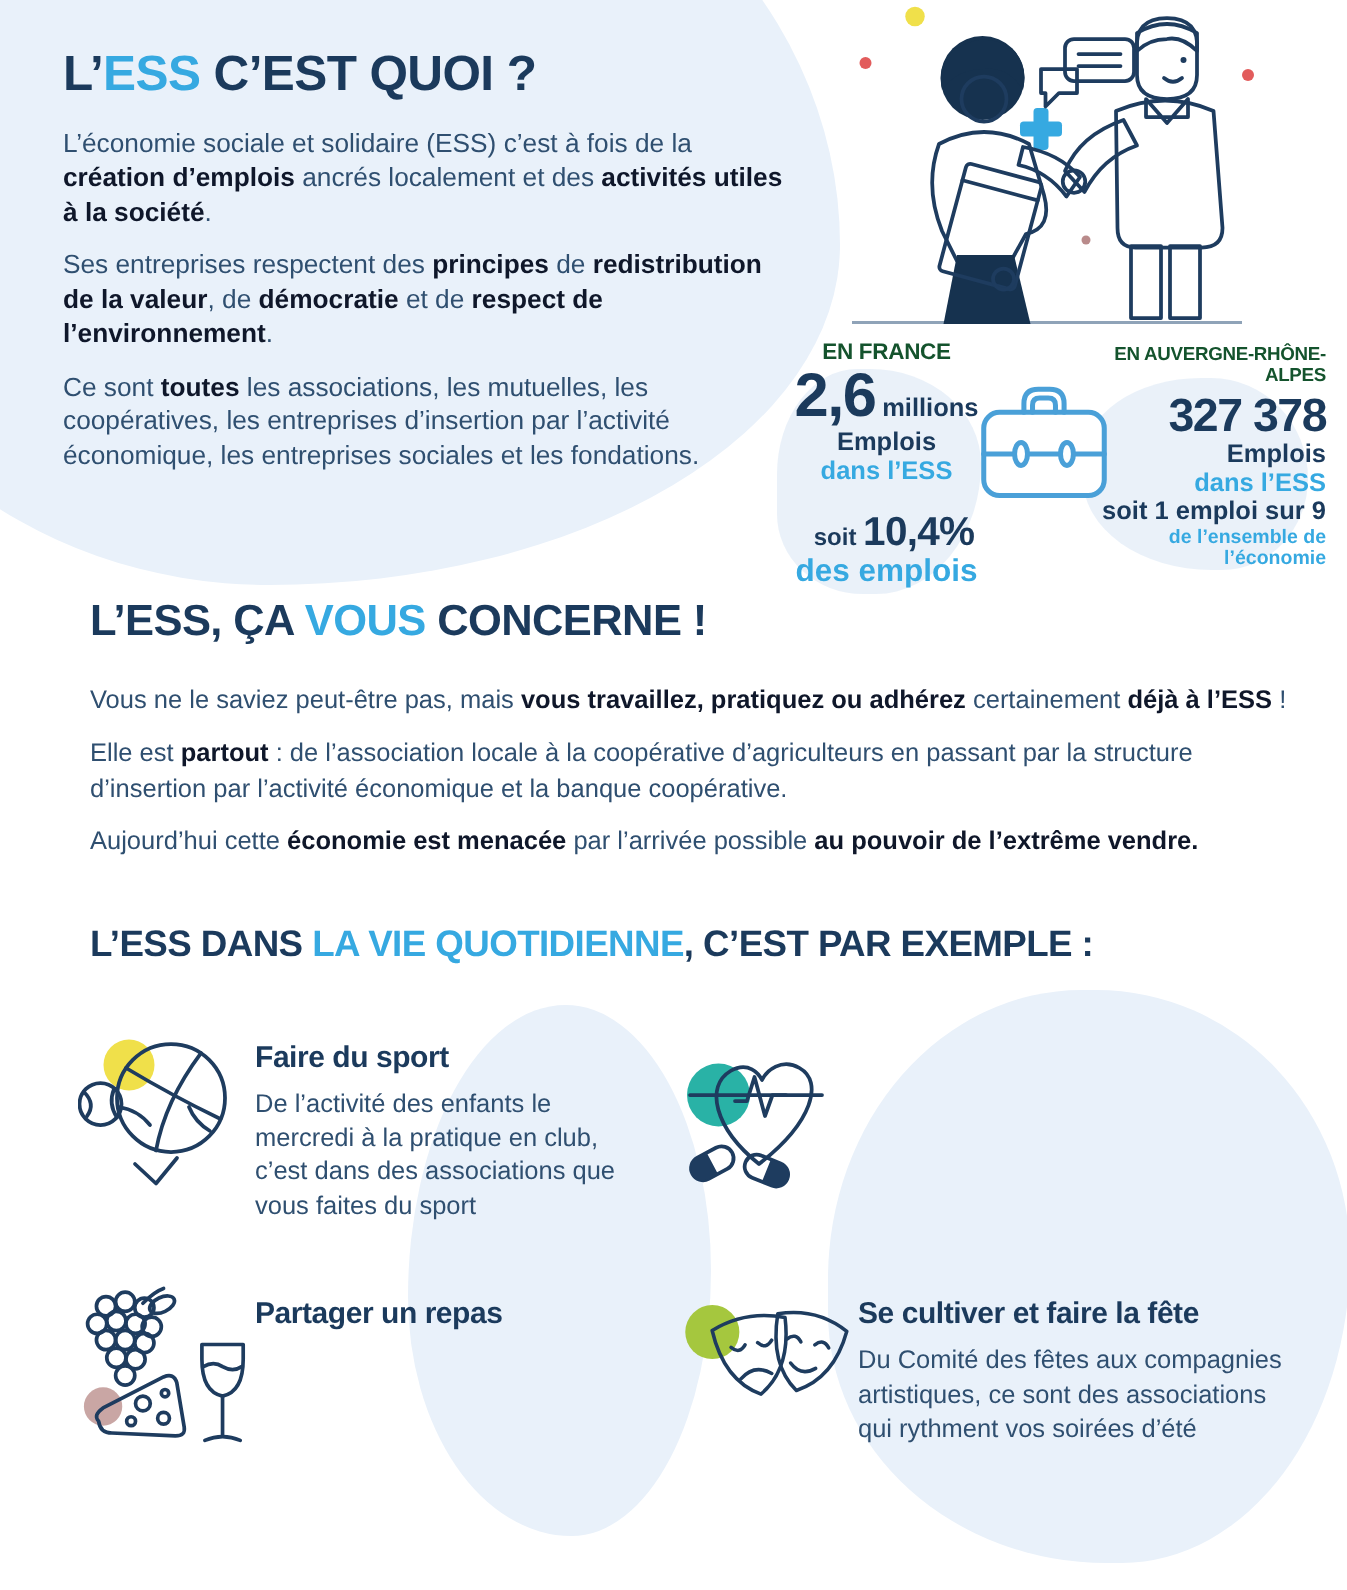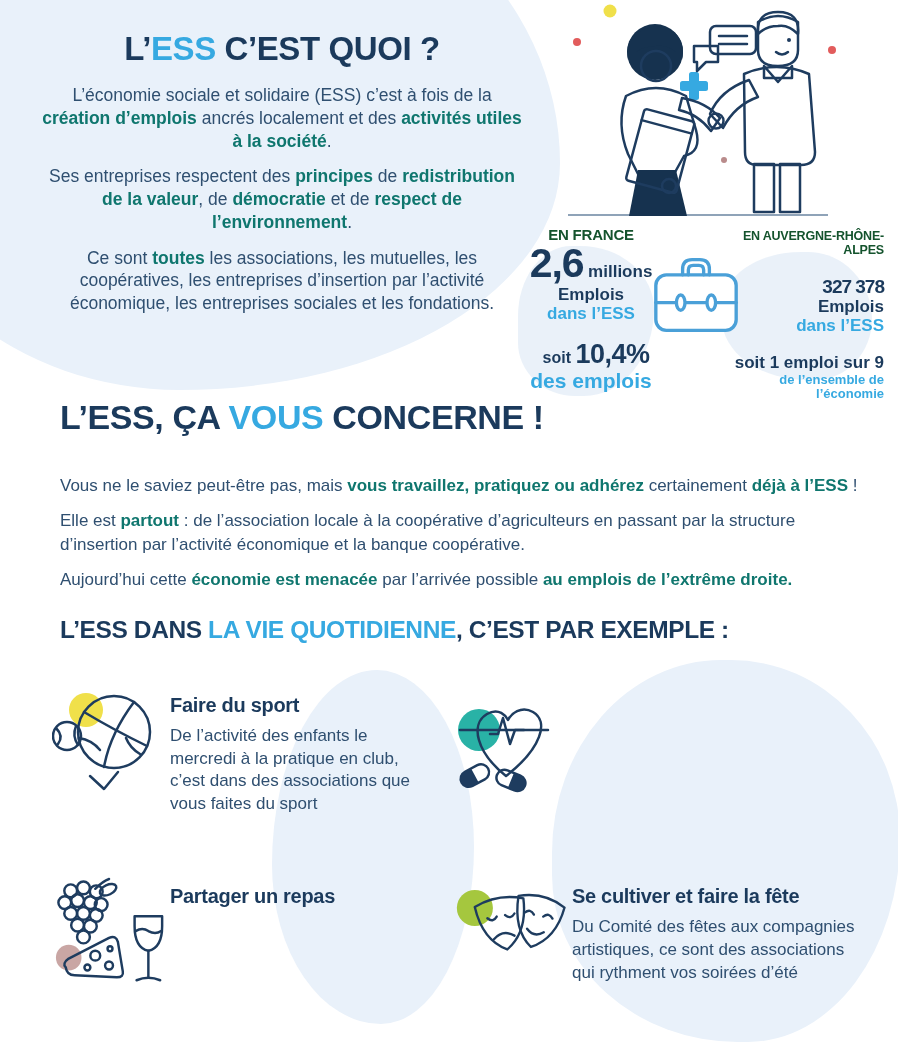--- a/index.html
+++ b/index.html
@@ -9,55 +9,55 @@
   .blob{position:absolute;background:#e9f1fa;}
   .blob-a{left:-120px;top:-150px;width:680px;height:540px;border-radius:48% 52% 56% 44%/53% 58% 42% 47%;}
   .blob-b{left:272px;top:670px;width:202px;height:354px;border-radius:52% 48% 46% 54%/55% 50% 50% 45%;}
   .blob-c{left:552px;top:660px;width:348px;height:382px;border-radius:50% 50% 45% 55%/52% 48% 55% 45%;}
   .map{position:absolute;background:#dfeaf6;opacity:.65;}
   .map-fr{left:518px;top:246px;width:136px;height:150px;border-radius:42% 58% 55% 45%/50% 45% 62% 38%;}
   .map-ara{left:722px;top:252px;width:150px;height:128px;border-radius:55% 45% 40% 60%/45% 55% 50% 50%;}
   
   h1,h2,h3{font-weight:bold;color:#1b3a5c;letter-spacing:-.4px;margin:0;}
   .cyan{color:#36a9e1;}
-  .b{font-weight:bold;color:#0f766e;}
-  
-  .sec1{position:absolute;left:42px;top:30px;width:480px;z-index:2;text-align:center;}
+  .b{font-weight:bold;color:#0f172a;}
+  
+  .sec1{position:absolute;left:42px;top:30px;width:480px;z-index:2;}
   .sec1 h1{font-size:33px;margin-bottom:16px;}
   .sec1 p{font-size:17.5px;line-height:1.3;margin:13px 0;}
   
   .illu{position:absolute;left:552px;top:2px;width:292px;height:224px;z-index:2;}
   
   .stats{position:absolute;left:528px;top:226px;width:356px;height:170px;z-index:2;}
   .stat-col{position:absolute;text-align:center;color:#1b3a5c;font-weight:bold;}
   .stat-fr{left:0;top:0;width:126px;}
   .stat-ara{left:188px;top:3px;width:168px;text-align:right;}
   .stat-head{color:#14532d;font-size:15px;letter-spacing:-.2px;}
   .stat-ara .stat-head{font-size:12.5px;}
   .stat-big{font-size:41px;letter-spacing:-1px;line-height:1;}
   .stat-big-suffix{font-size:17px;}
-  .stat-ara .stat-big{font-size:19px;margin-top:20px;}
+  .stat-ara .stat-big{font-size:31px;margin-top:4px;}
   .stat-l1{font-size:17px;line-height:1.1;margin-top:2px;}
   .stat-l2{font-size:17px;color:#36a9e1;line-height:1.1;}
   .stat-foot{margin-top:16px;}
   .stat-foot-small{font-size:16px;margin-left:10px;}
   .stat-foot-big{font-size:27px;letter-spacing:-.5px;}
   .stat-foot2{font-size:21px;color:#36a9e1;line-height:1.05;}
-  .stat-ara .stat-foot{margin-top:18px;font-size:17px;}
+  .stat-ara .stat-foot{margin-top:0;font-size:17px;}
   .stat-ara .stat-foot2{font-size:13px;}
   .briefcase{position:absolute;left:118px;top:24px;width:100px;height:88px;}
   
   .sec2{position:absolute;left:60px;top:398px;width:804px;z-index:2;}
-  .sec2 h2{font-size:34px;margin-bottom:37px;}
+  .sec2 h2{font-size:29px;margin-bottom:24px;}
   .sec2 p{font-size:17px;line-height:1.38;margin:12px 0;}
   
   .sec3-title{position:absolute;left:60px;top:616px;font-size:24.5px;z-index:2;}
   
   .cards{position:absolute;left:52px;top:686px;width:818px;display:grid;
-         grid-template-columns:402px 416px;row-gap:62px;z-index:2;}
+         grid-template-columns:402px 416px;row-gap:42px;z-index:2;}
   .card{display:flex;align-items:flex-start;}
   .card-icon{flex:none;width:118px;}
   .card-body{padding-top:8px;}
   .card-body h3{font-size:20px;letter-spacing:-.3px;margin-bottom:8px;}
   .card-body p{font-size:17px;line-height:1.33;margin:0;}
   .card-l .card-body p{max-width:262px;}
   .card-r .card-body p{max-width:296px;}
   svg .ln{stroke:#1e3c5f;stroke-width:2.5;fill:none;stroke-linecap:round;stroke-linejoin:round;}
 </style>
 </head>
@@ -152,21 +152,21 @@
       <div class="stat-l2">dans l’ESS</div>
       <div class="stat-foot">soit 1 emploi sur 9</div>
       <div class="stat-foot2">de l’ensemble de l’économie</div>
     </div>
   </div>
 
   <div class="sec2">
     <h2><span>L’ESS, ÇA </span><span class="cyan">VOUS</span><span> CONCERNE !</span></h2>
     <p><span>Vous ne le saviez peut-être pas, mais </span><span class="b">vous travaillez, pratiquez ou adhérez</span><span> certainement </span><span class="b">déjà à l’ESS</span><span> !</span></p>
     <p><span>Elle est </span><span class="b">partout</span><span> : de l’association locale à la coopérative d’agriculteurs en passant par la structure d’insertion par l’activité économique et la banque coopérative.</span></p>
-    <p><span>Aujourd’hui cette </span><span class="b">économie est menacée</span><span> par l’arrivée possible </span><span class="b">au emplois de l’extrême droite.</span></p>
+    <p><span>Aujourd’hui cette </span><span class="b">économie est menacée</span><span> par l’arrivée possible </span><span class="b">au pouvoir de l’extrême vendre.</span></p>
   </div>
 
   <h3 class="sec3-title"><span>L’ESS DANS </span><span class="cyan">LA VIE QUOTIDIENNE</span><span>, C’EST PAR EXEMPLE :</span></h3>
 
   <div class="cards">
 
     <div class="card card-l">
       <div class="card-icon">
         <svg viewBox="0 0 108 118" width="108" height="118">
           <circle cx="34" cy="24" r="17" fill="#f0e04a"></circle>

